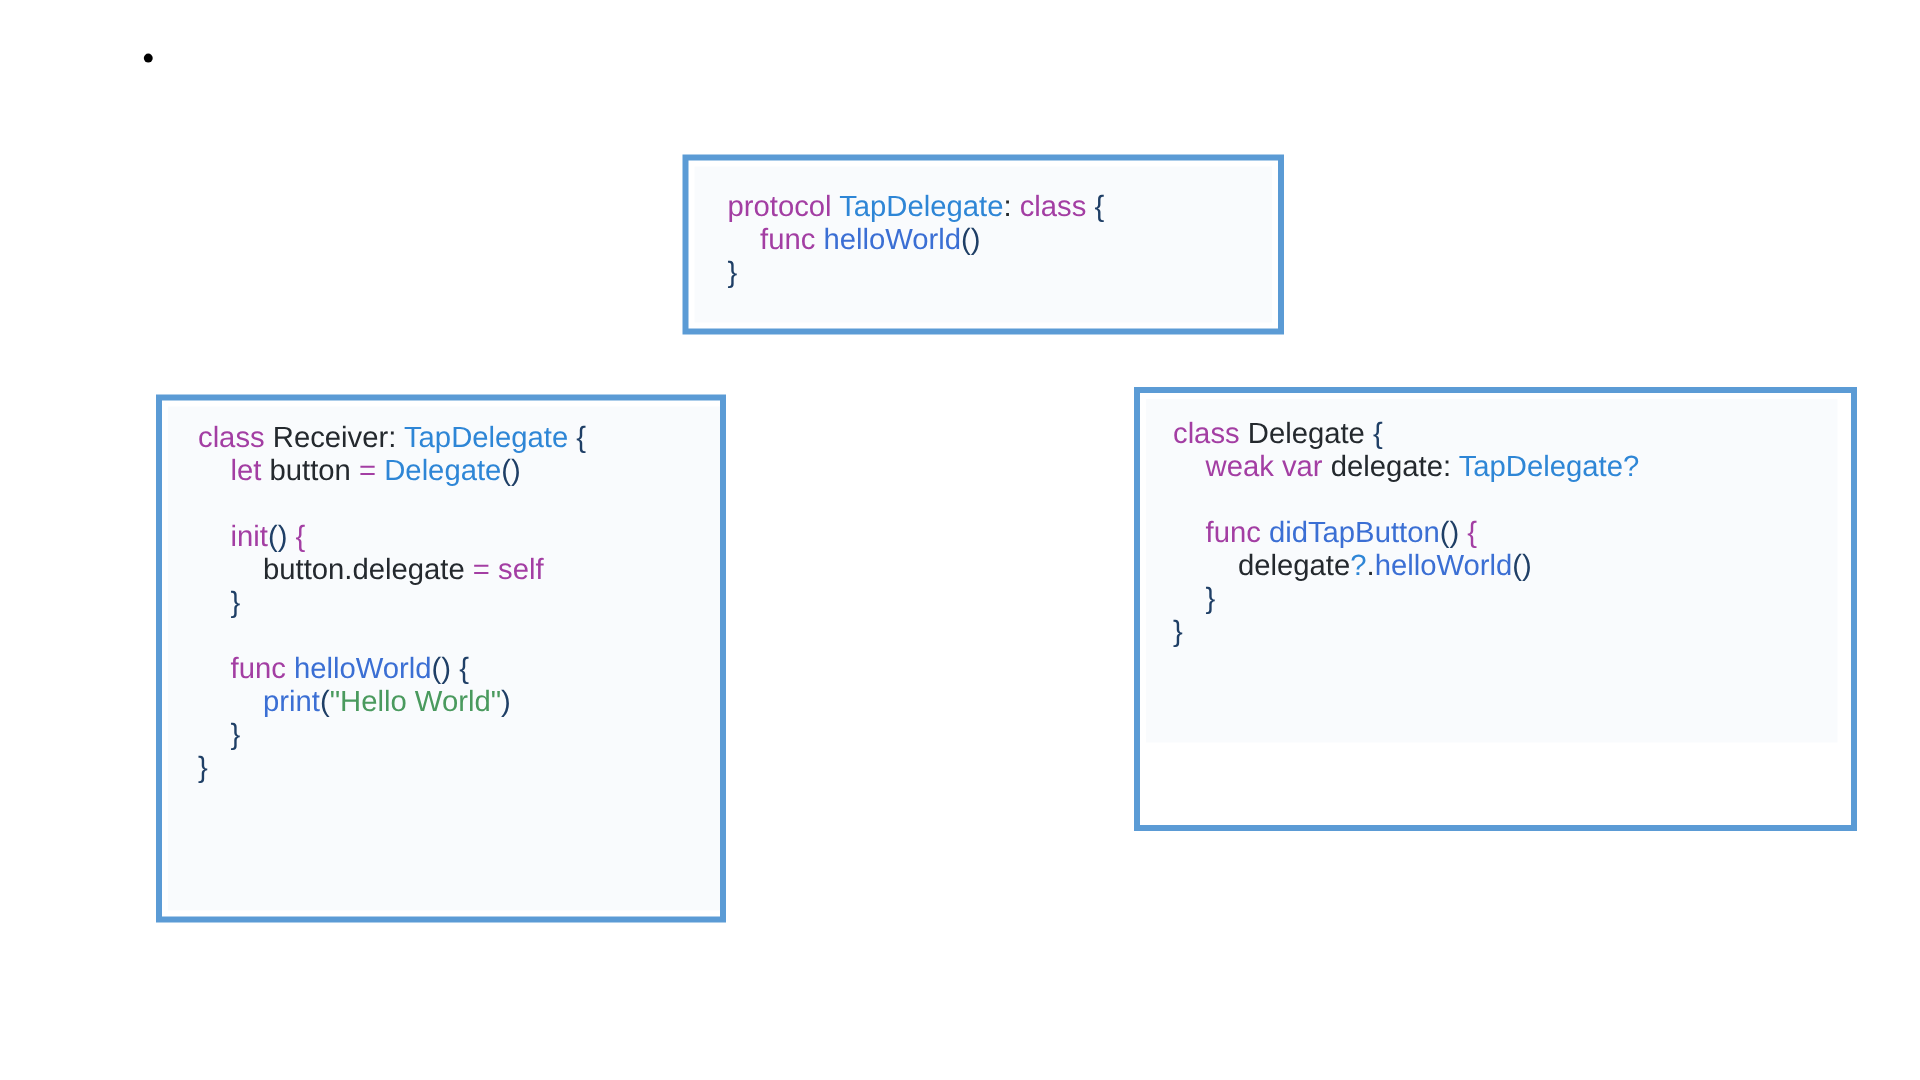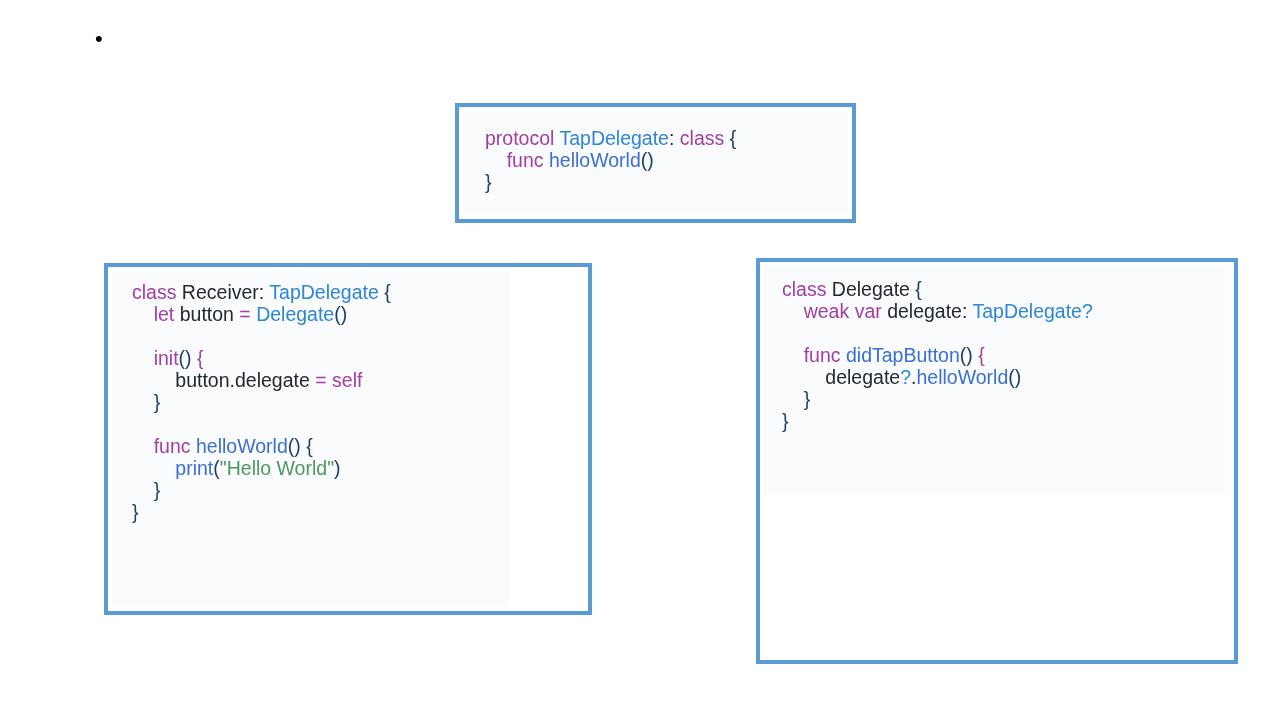--- a/index.html
+++ b/index.html
@@ -74,29 +74,29 @@
   
   #box-protocol {
     left: 455px;  top: 103px;  width: 401px;  height: 120px;
   }
   #box-protocol .code-inner {
     left: 4px; top: 4px; right: 4px; bottom: 4px;
   }
   #box-protocol pre.code { padding: 16px 0 0 22px; }
 
   #box-receiver {
-    left: 104px;  top: 263px;  width: 488px;  height: 352px;
+    left: 104px;  top: 263px;  width: 380px;  height: 352px;
   }
   #box-receiver .code-inner {
     left: 4px; top: 4px; width: 398px; bottom: 4px;
   }
   #box-receiver pre.code { padding: 10px 0 0 20px; }
 
   #box-delegate {
-    left: 756px;  top: 258px;  width: 482px;  height: 406px;
+    left: 756px;  top: 258px;  width: 482px;  height: 296px;
   }
   #box-delegate .code-inner {
     left: 4px; top: 4px; width: 461px; height: 229px;
   }
   #box-delegate pre.code { padding: 12px 0 0 18px; }
 </style>
 </head>
 <body>
 
 <div class="bullet-line">

